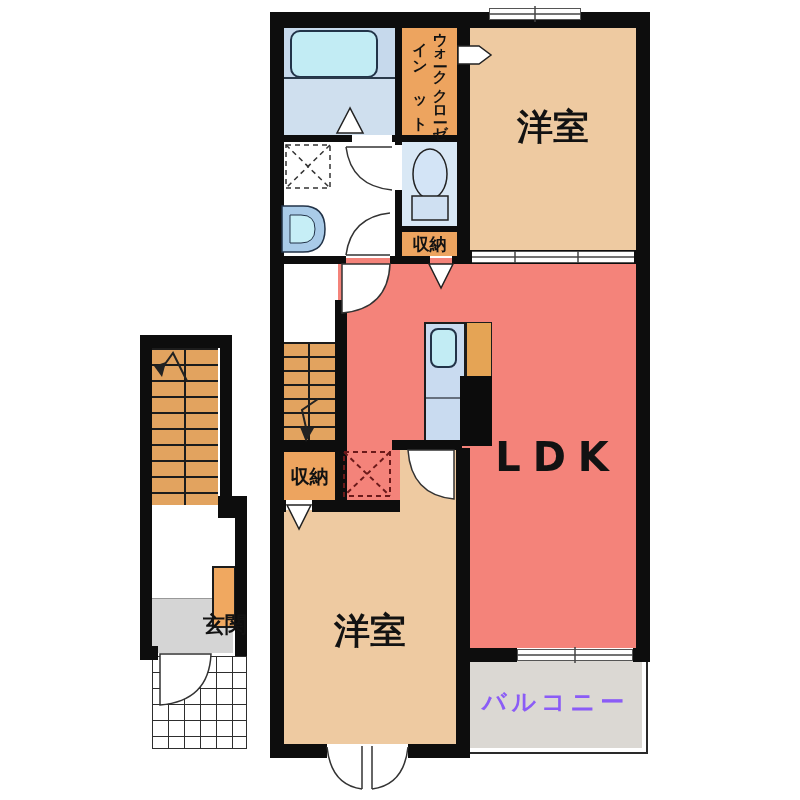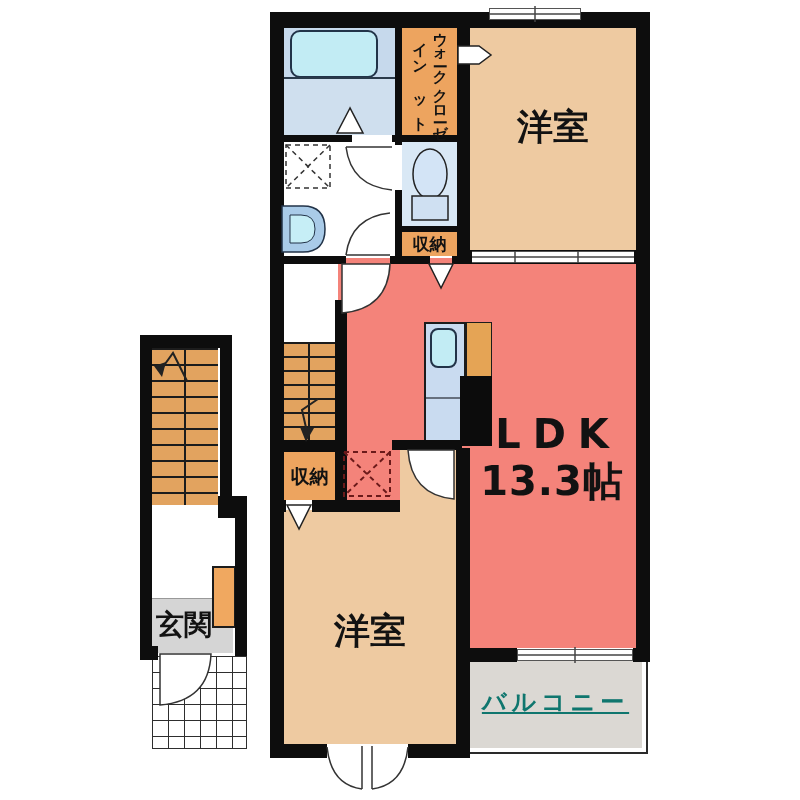--- a/index.html
+++ b/index.html
@@ -18,22 +18,22 @@
       repeating-linear-gradient(to right,#2e2e2e 0 1px,transparent 1px 16px),
       repeating-linear-gradient(to bottom,#2e2e2e 0 1px,transparent 1px 16px);
       border-right:1px solid #2e2e2e;border-bottom:1px solid #2e2e2e;}
   svg.overlay{position:absolute;left:0;top:0;z-index:5;pointer-events:none;}
   .vtext{writing-mode:vertical-rl;text-orientation:upright;font-size:15px;letter-spacing:1px;line-height:1.35;display:flex;justify-content:center;}
   .vtext span{display:block;}
   .big1{font-size:36px;}
   .big2{font-size:38px;letter-spacing:1px;}
   .ldk1{font-size:40px;letter-spacing:12px;text-indent:12px;}
   .ldk2{font-size:40px;letter-spacing:1px;}
-  .balc{font-size:24px;letter-spacing:5px;color:#0f766e;text-decoration:underline;}
-  .gen{font-size:28px;}
+  .balc{font-size:24px;letter-spacing:5px;color:#8b5cf6;}
+  .gen{font-size:22px;margin-left:41px;}
   .sto{font-size:17px;text-align:center;}
 </style>
 </head>
 <body>
 
 <div id="plan">
 
   <div class="room" style="left:284px;top:28px;width:111px;height:107px;background:var(--bath_blue);"></div>
   <div class="room" style="left:284px;top:28px;width:111px;height:50px;background:var(--bath_upper_blue);"></div>
   <div class="room" style="left:402px;top:20px;width:55px;height:115px;background:var(--closet_orange);"></div>
@@ -167,21 +167,20 @@
       <polygon points="300,427 314,428 306,442" fill="#222" stroke="none"></polygon>
     </g>
   </svg>
 
   <div class="txt" style="left:470px;top:62px;width:166px;height:130px;">
     <span class="big1">洋室</span>
   </div>
 
   <div class="txt" style="left:458px;top:402px;width:188px;height:112px;">
     <span class="ldk1">LDK</span>
-    <span class="ldk2">13.3帖</span>
   </div>
 
   <div class="txt" style="left:284px;top:566px;width:172px;height:130px;">
     <span class="big1">洋室</span>
   </div>
 
   <div class="txt balc" style="left:469px;top:682px;width:173px;height:40px;">バルコニー</div>
 
   <div class="txt gen" style="left:152px;top:600px;width:64px;height:50px;">玄関</div>
 

